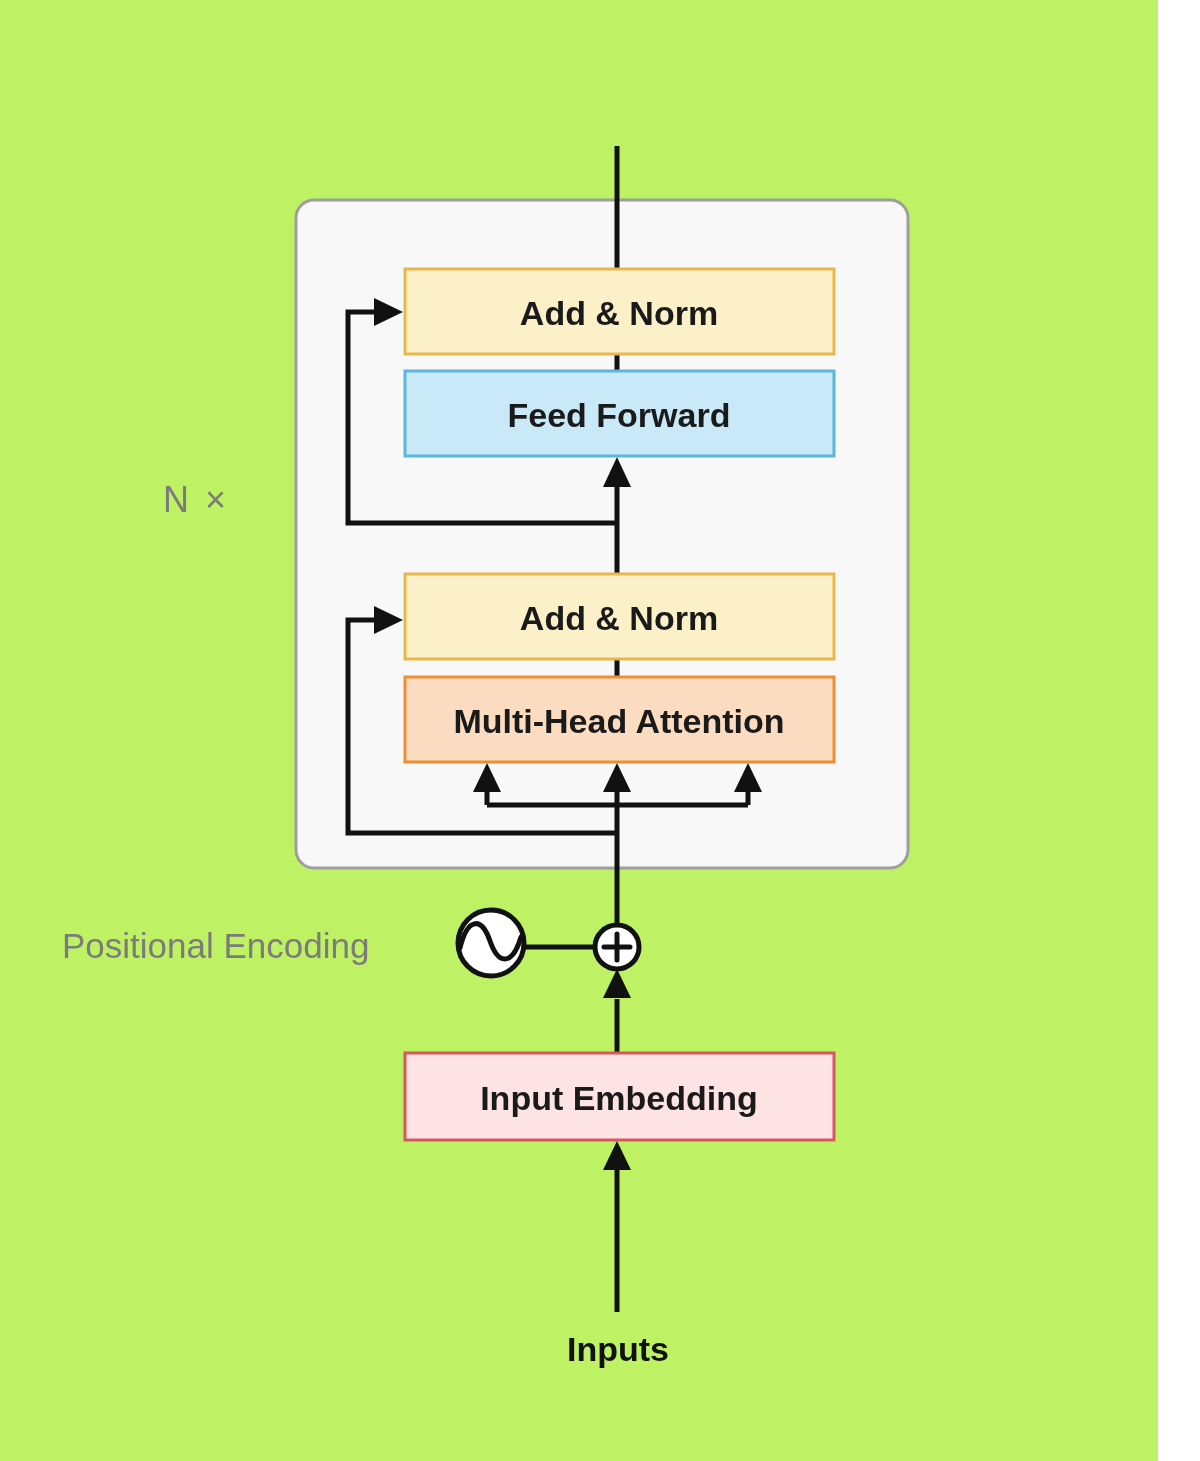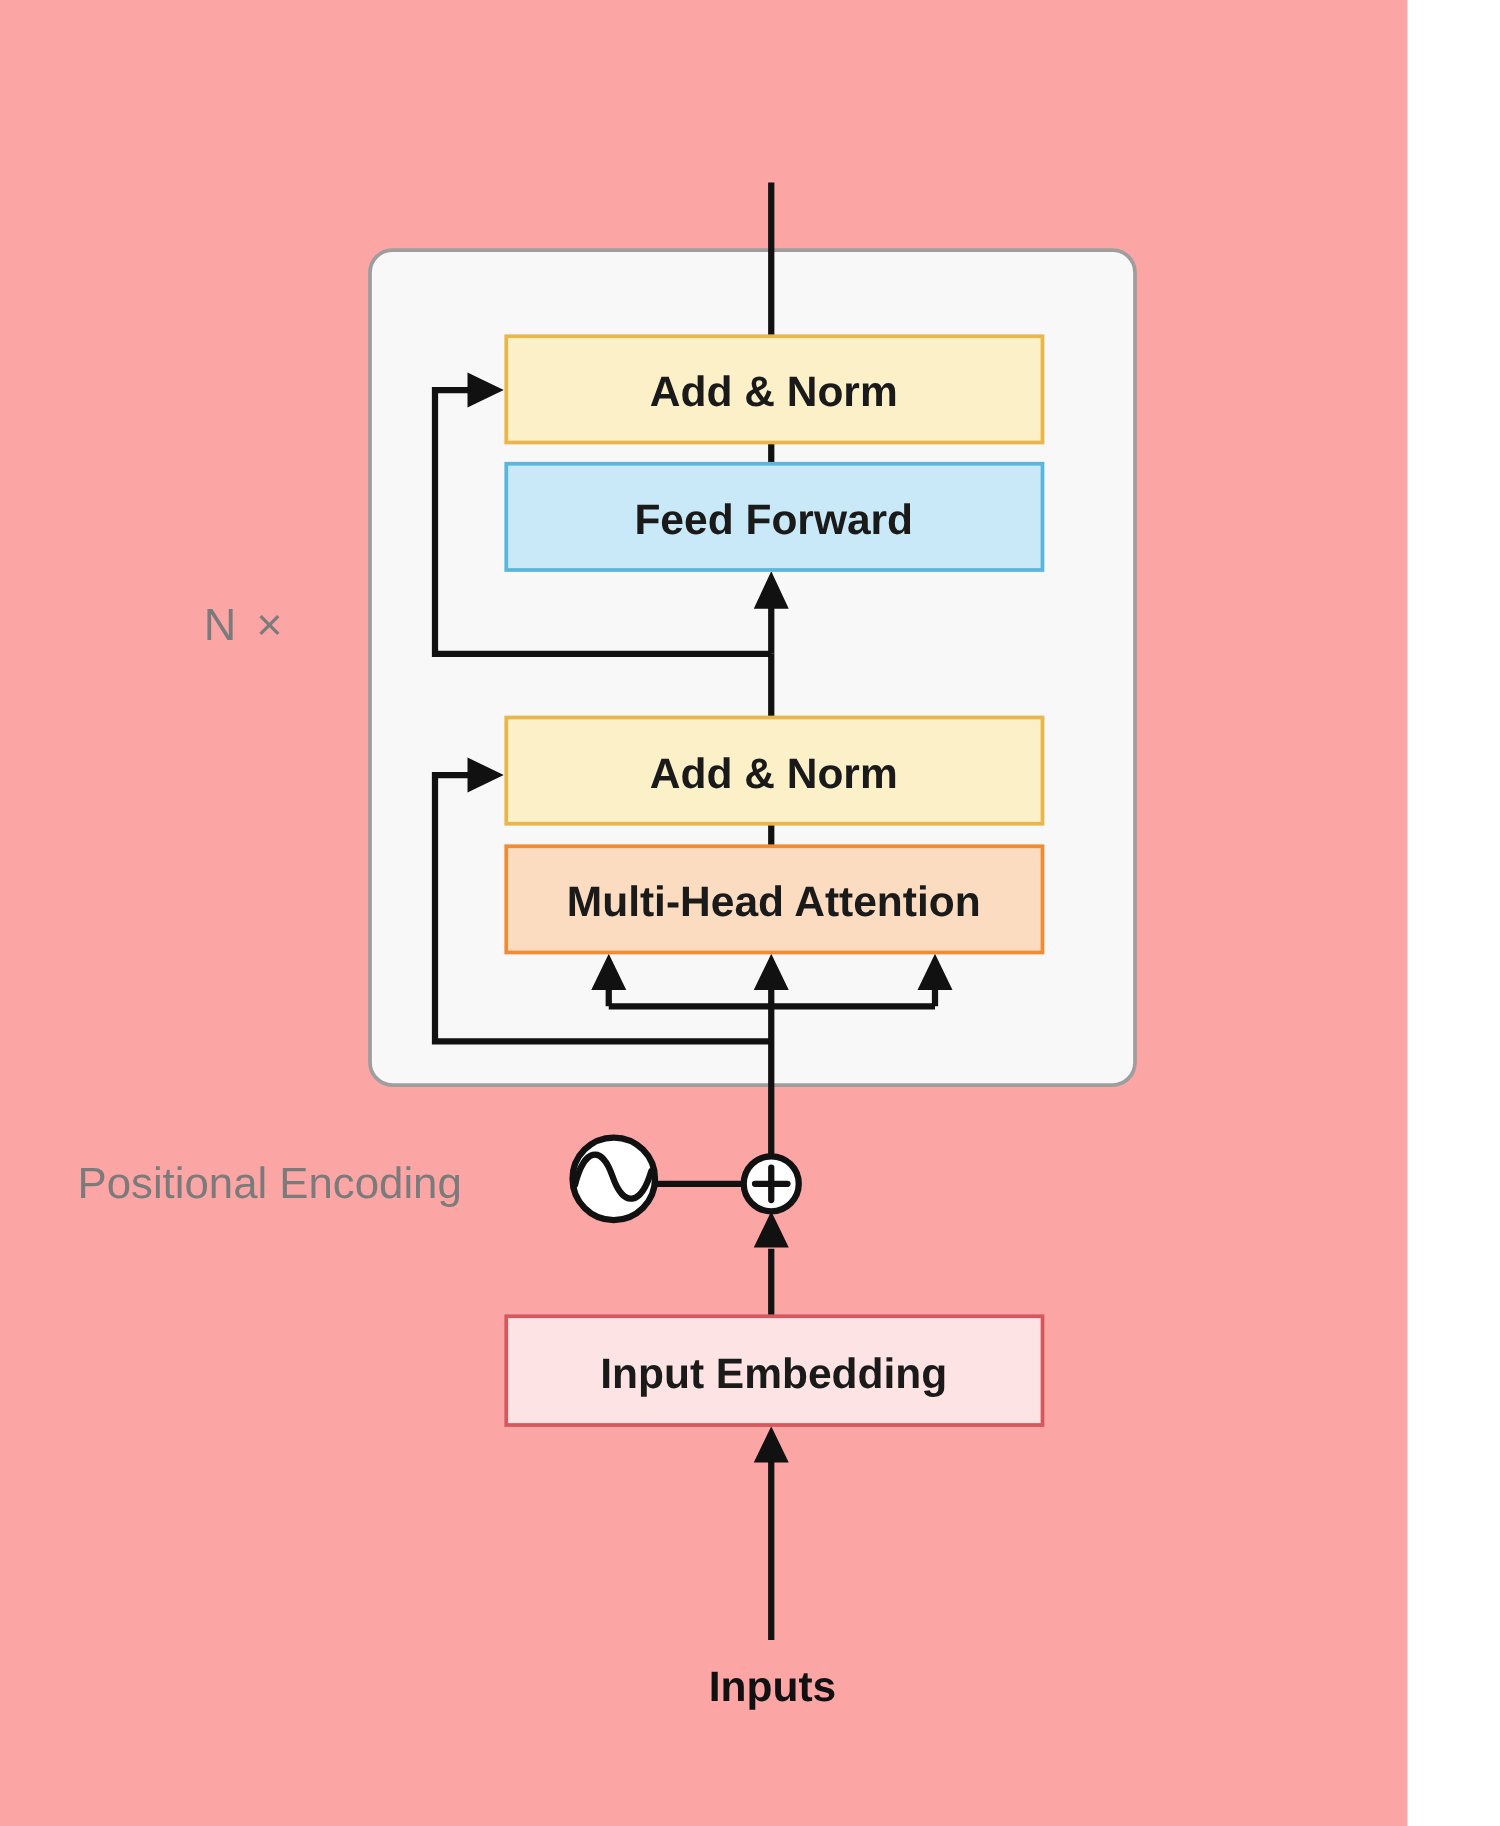--- a/index.html
+++ b/index.html
@@ -1,20 +1,21 @@
 <!DOCTYPE html>
 <html><head>
 <meta charset="utf-8">
 <style>
   html,body{margin:0;padding:0;background:#ffffff;}
   .canvas{
     position:relative;
     width:1126px;height:1461px;
-    background:#fca5a5;
+    background:#bef264;
     font-family:"Liberation Sans", sans-serif;
+    padding-left:32px;
   }
   svg{position:absolute;top:0;left:0;}
 
   
   .container-box{fill:#F8F8F8;stroke:#9E9E9E;stroke-width:3;}
   .box{stroke-width:3;}
   .box-addnorm{fill:#FBF0C7;stroke:#E9B64C;}
   .box-ff{fill:#C9E9F8;stroke:#5BB6DC;}
   .box-mha{fill:#FBDCC0;stroke:#EE8D35;}
   .box-emb{fill:#FDE3E3;stroke:#D4585E;}

